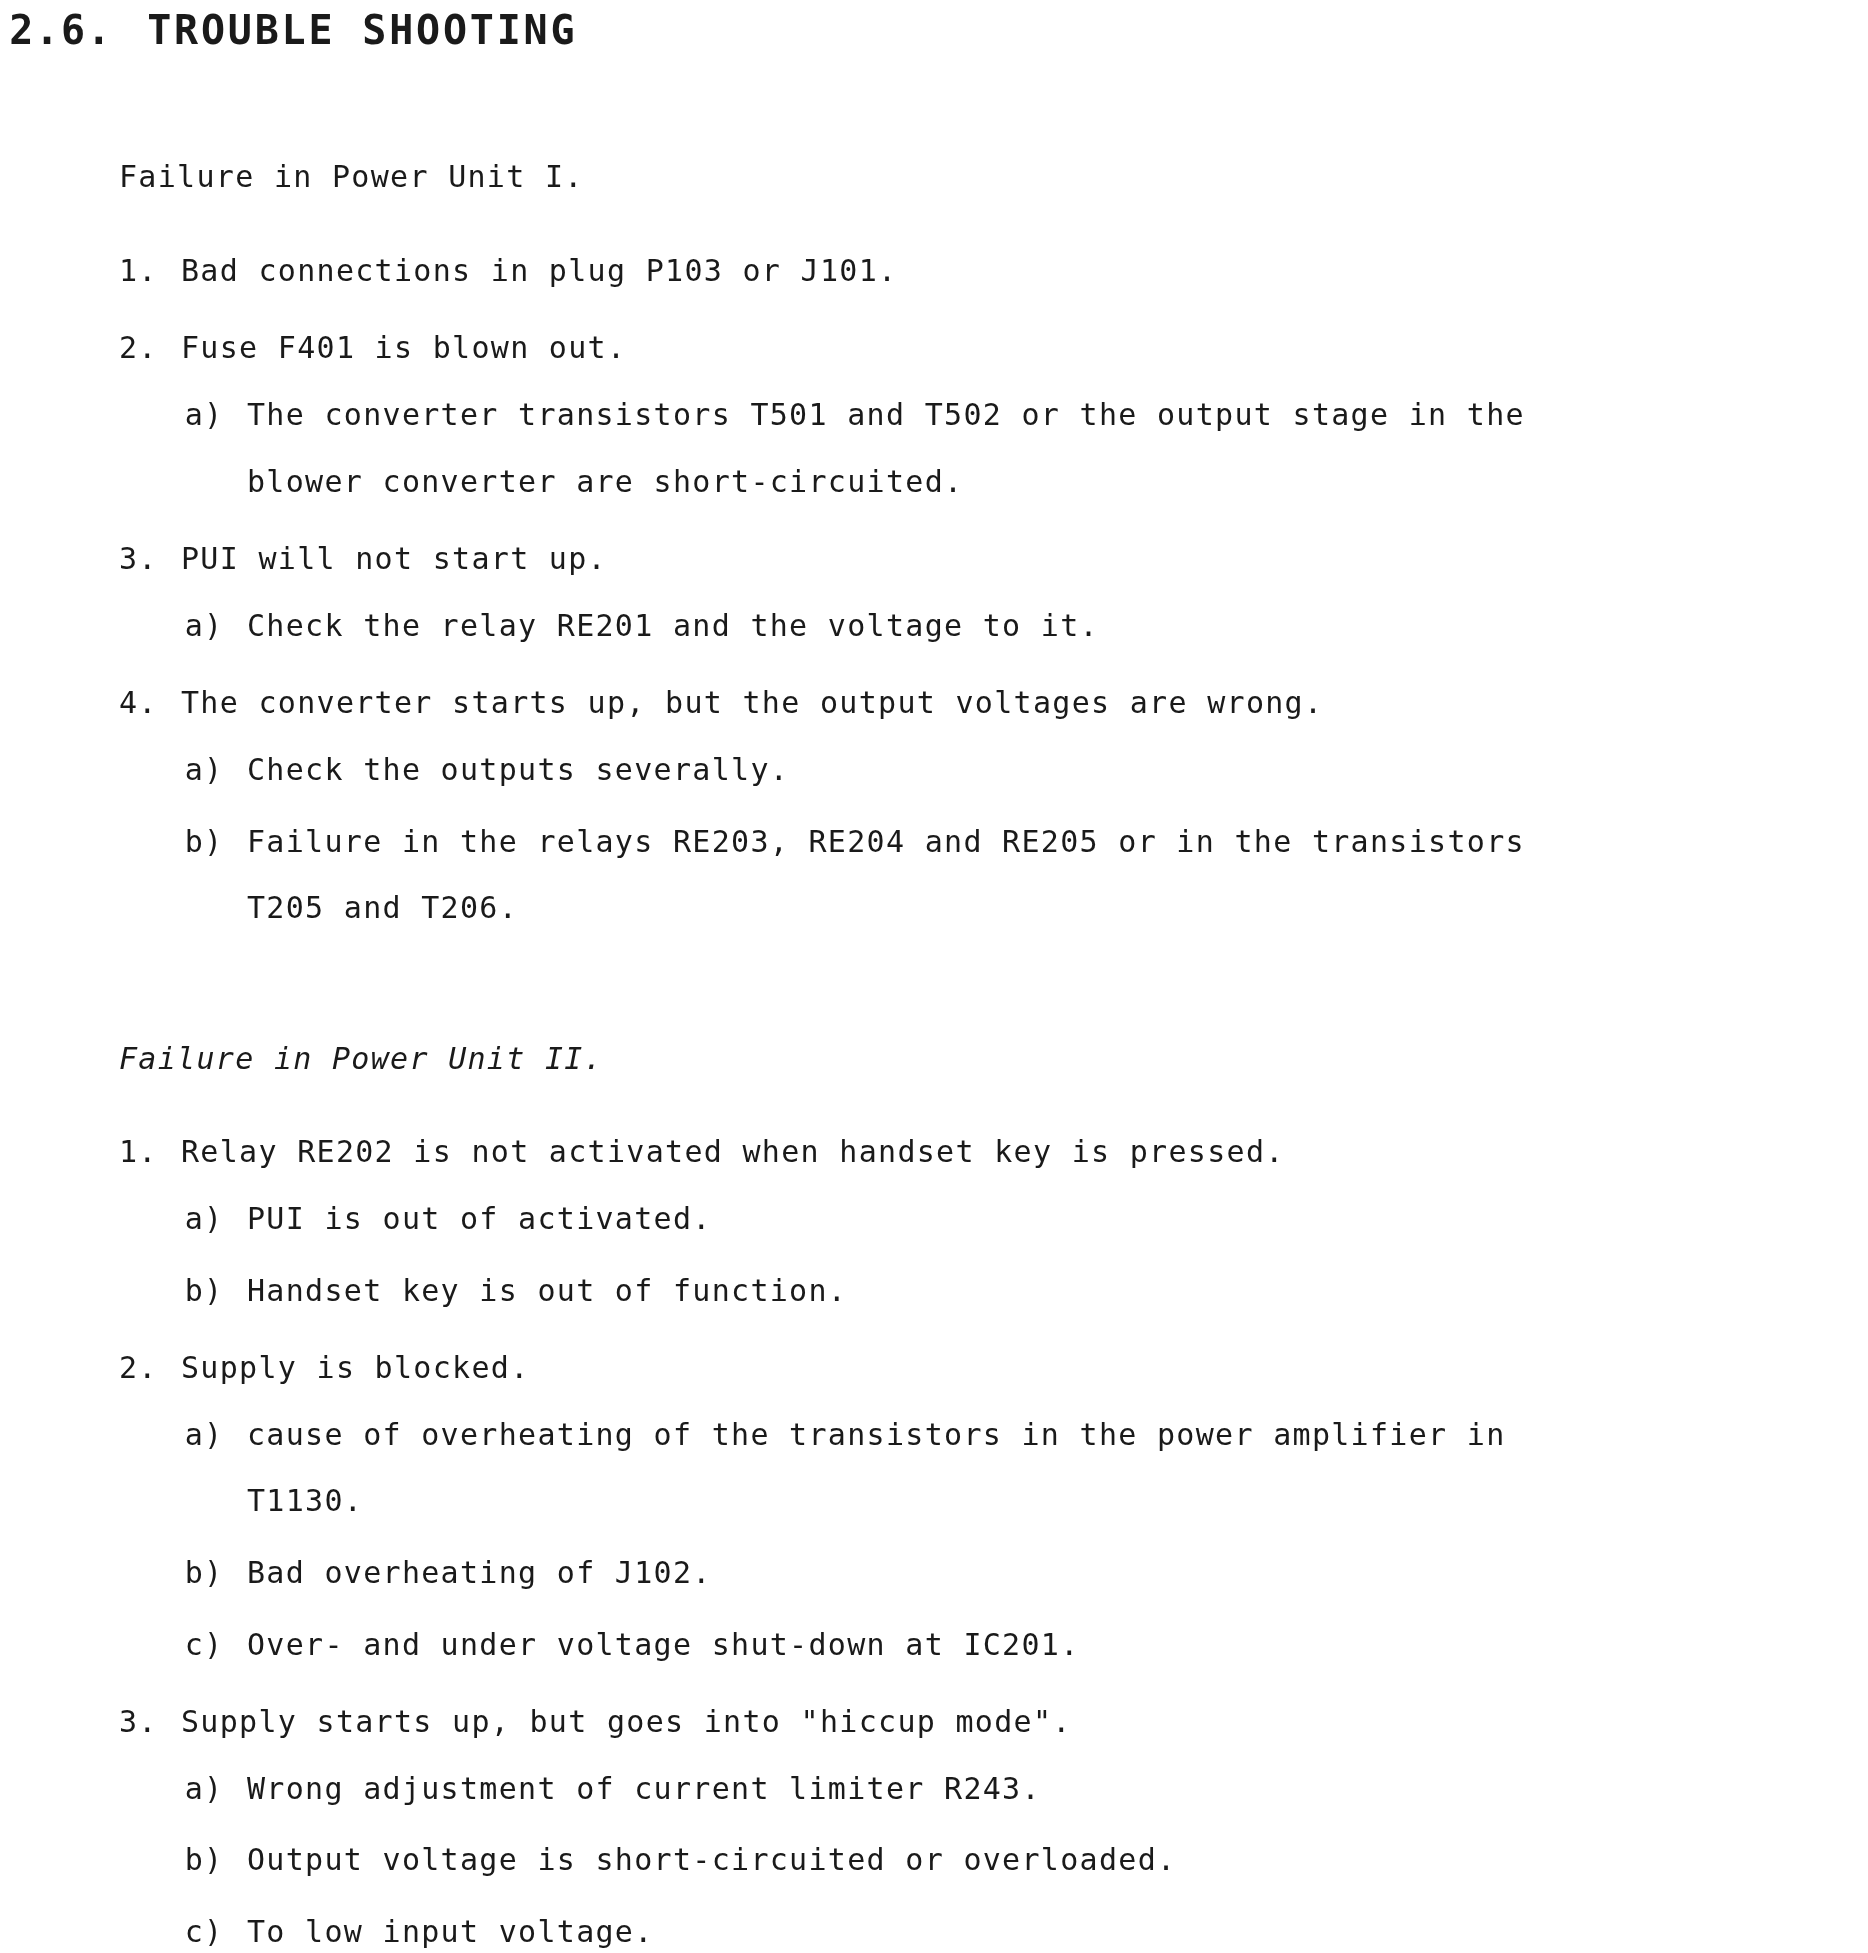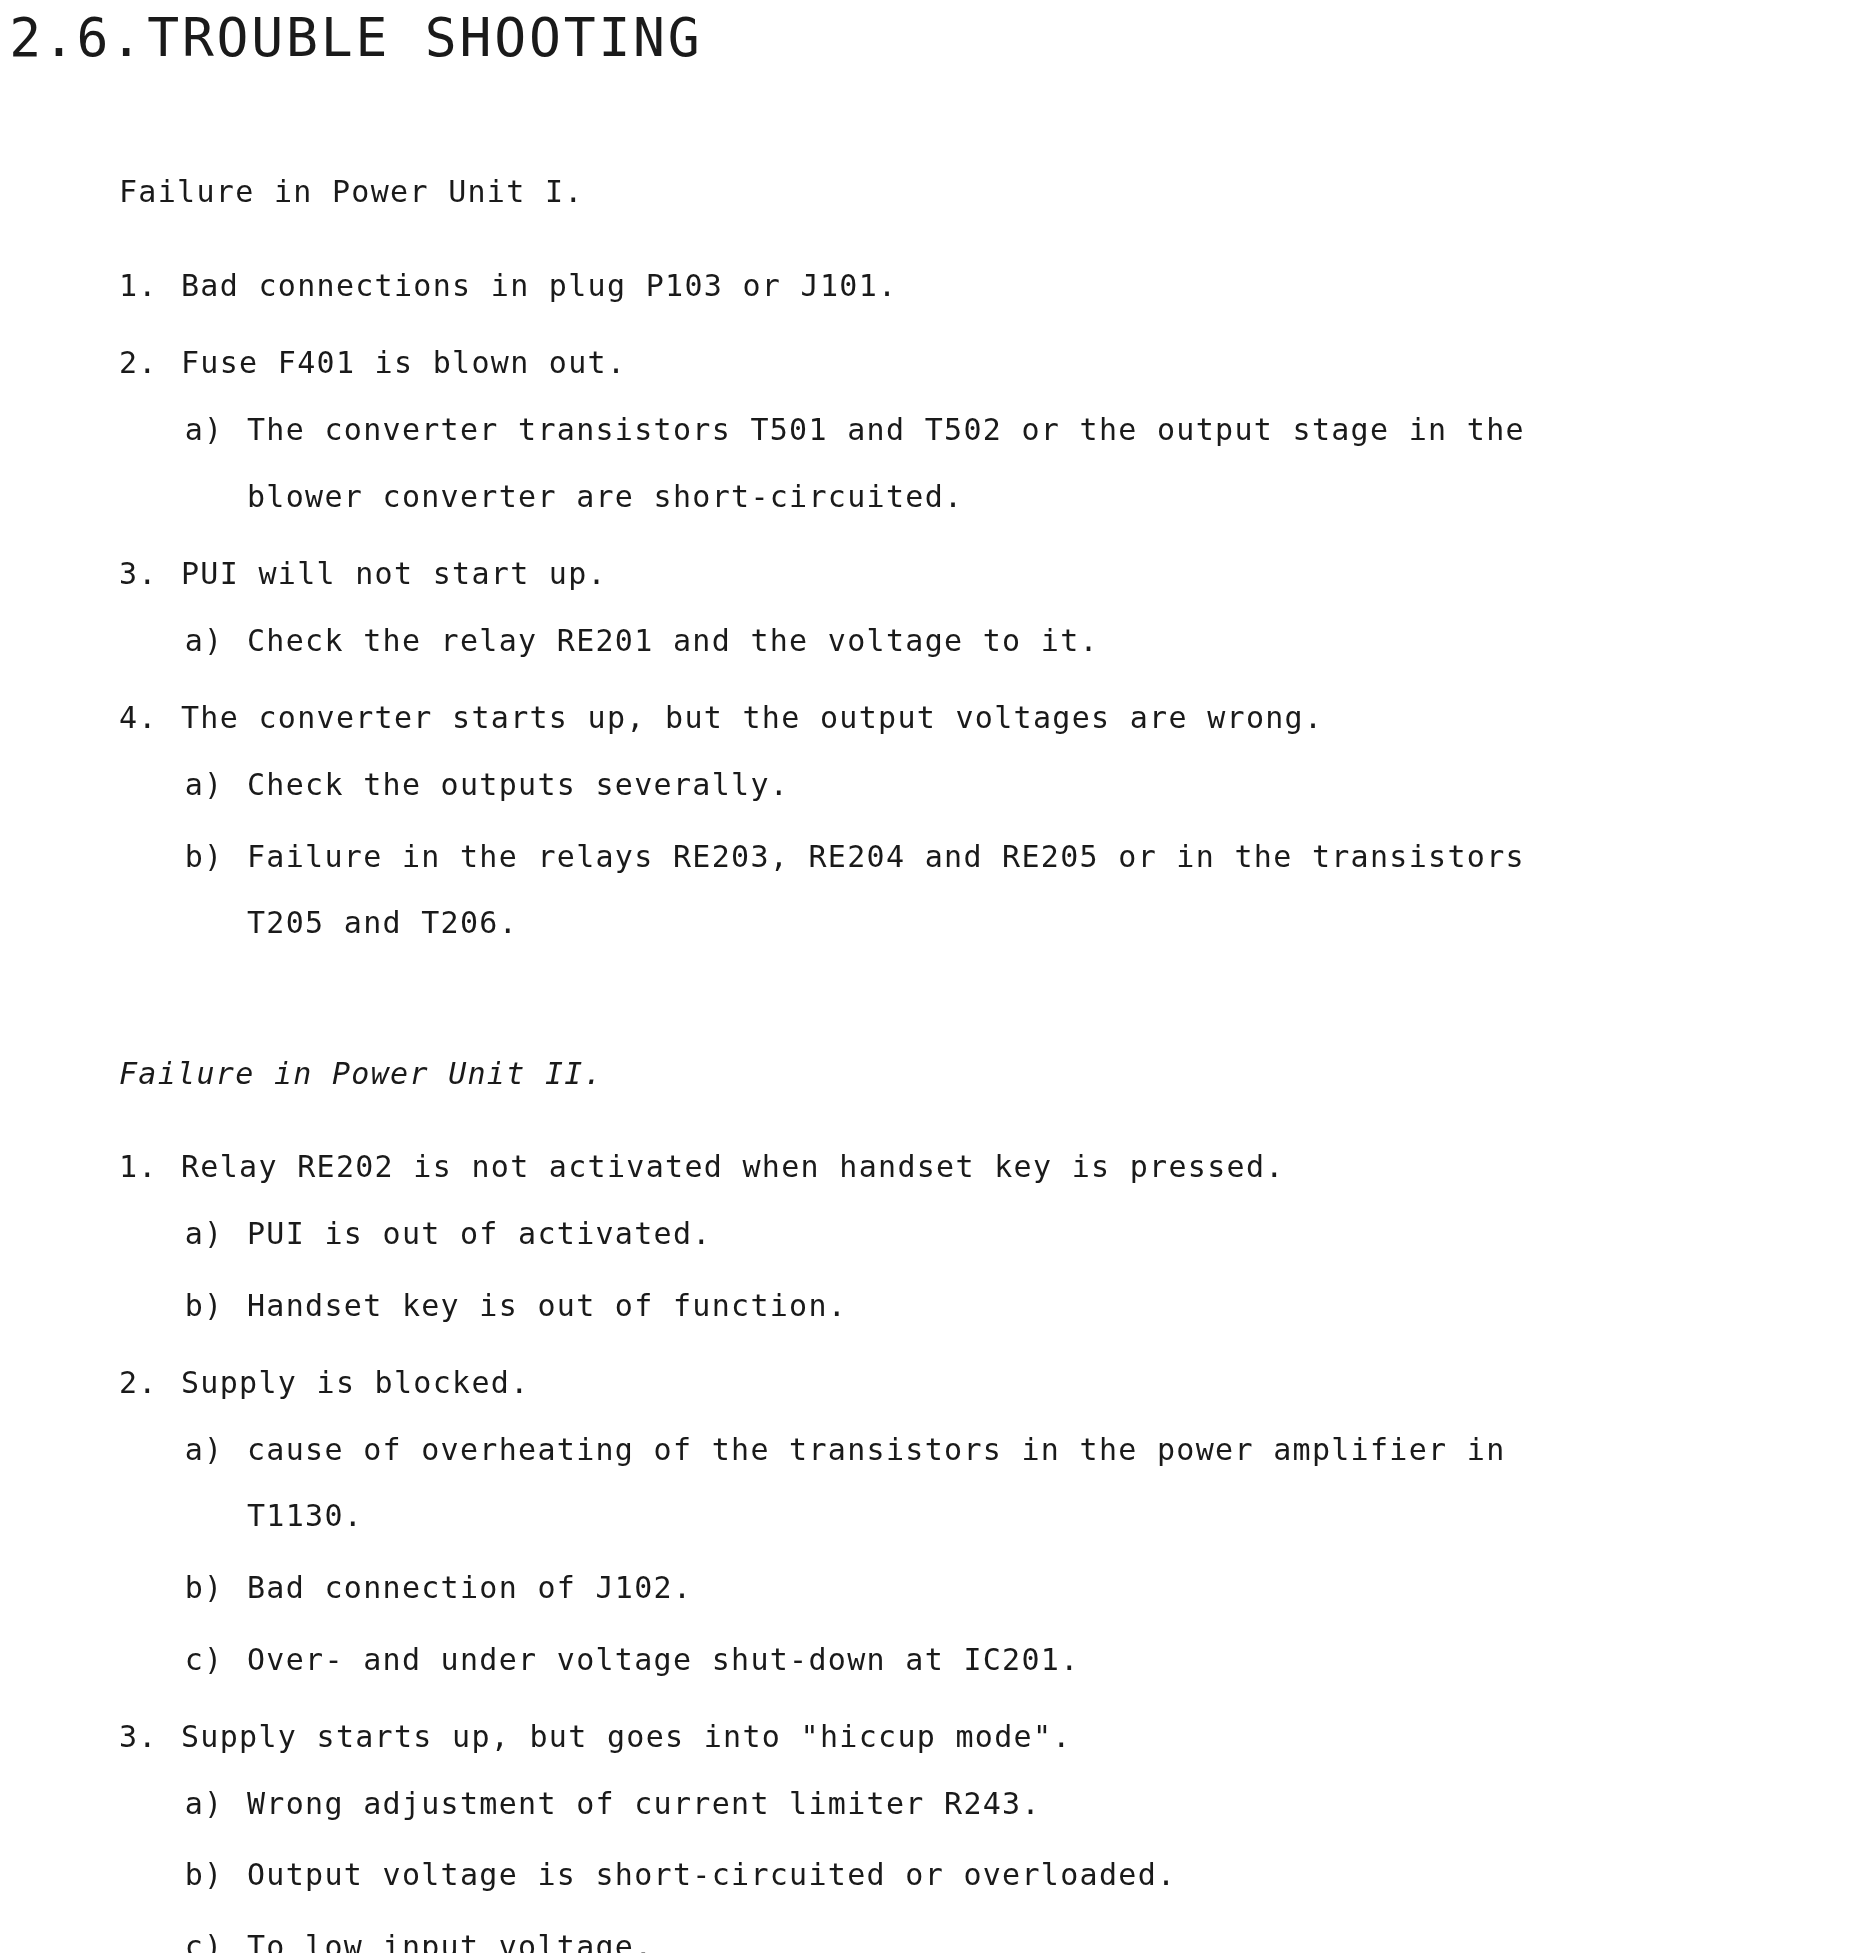--- a/index.html
+++ b/index.html
@@ -21,23 +21,23 @@
     height: 1953px;
     padding: 0;
     box-sizing: border-box;
   }
 
   
   .section-heading {
     display: flex;
     align-items: baseline;
     margin: 7.3px 0 0 9.2px;
-    font-size: 53px;
+    font-size: 40px;
     letter-spacing: 1.8px;
-    font-weight: 400;
+    font-weight: 700;
   }
   .section-number {
     min-width: 138px;
   }
   .section-title {
     letter-spacing: 2.8px;
   }
 
   
   .content {
@@ -183,21 +183,21 @@
         <span class="marker1">2.</span>
         <span class="line">Supply is blocked.</span>
         <ol class="level2">
           <li>
             <span class="marker2">a)</span>
             <span class="line">cause of overheating of the transistors in the power amplifier in</span>
             <span class="line">T1130.</span>
           </li>
           <li>
             <span class="marker2">b)</span>
-            <span class="line">Bad connection of J102.</span>
+            <span class="line">Bad overheating of J102.</span>
           </li>
           <li>
             <span class="marker2">c)</span>
             <span class="line">Over- and under voltage shut-down at IC201.</span>
           </li>
         </ol>
       </li>
 
       <li>
         <span class="marker1">3.</span>

